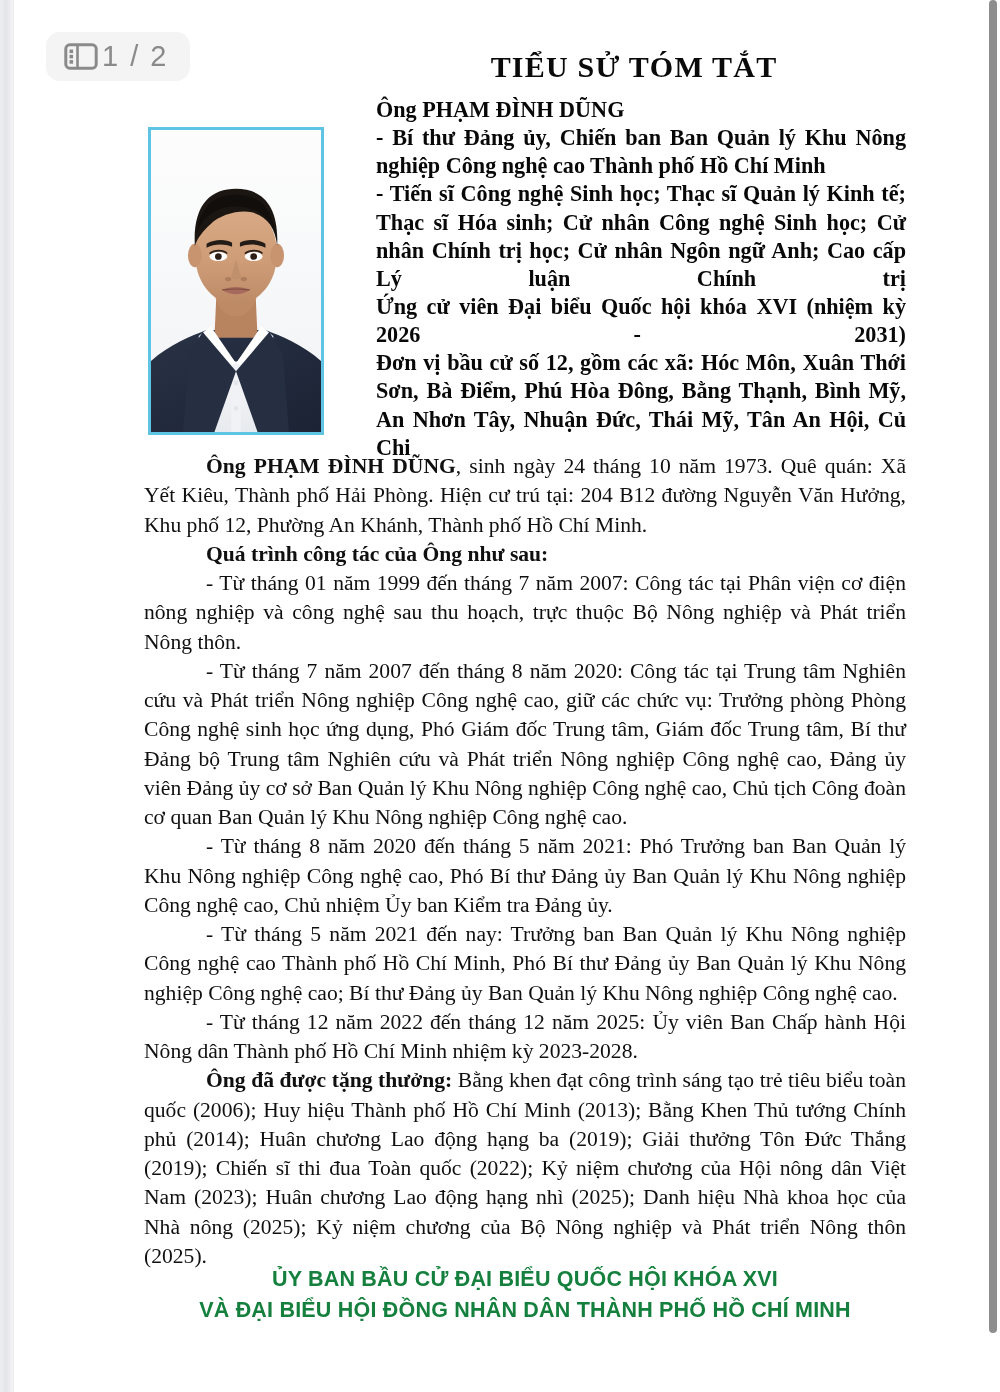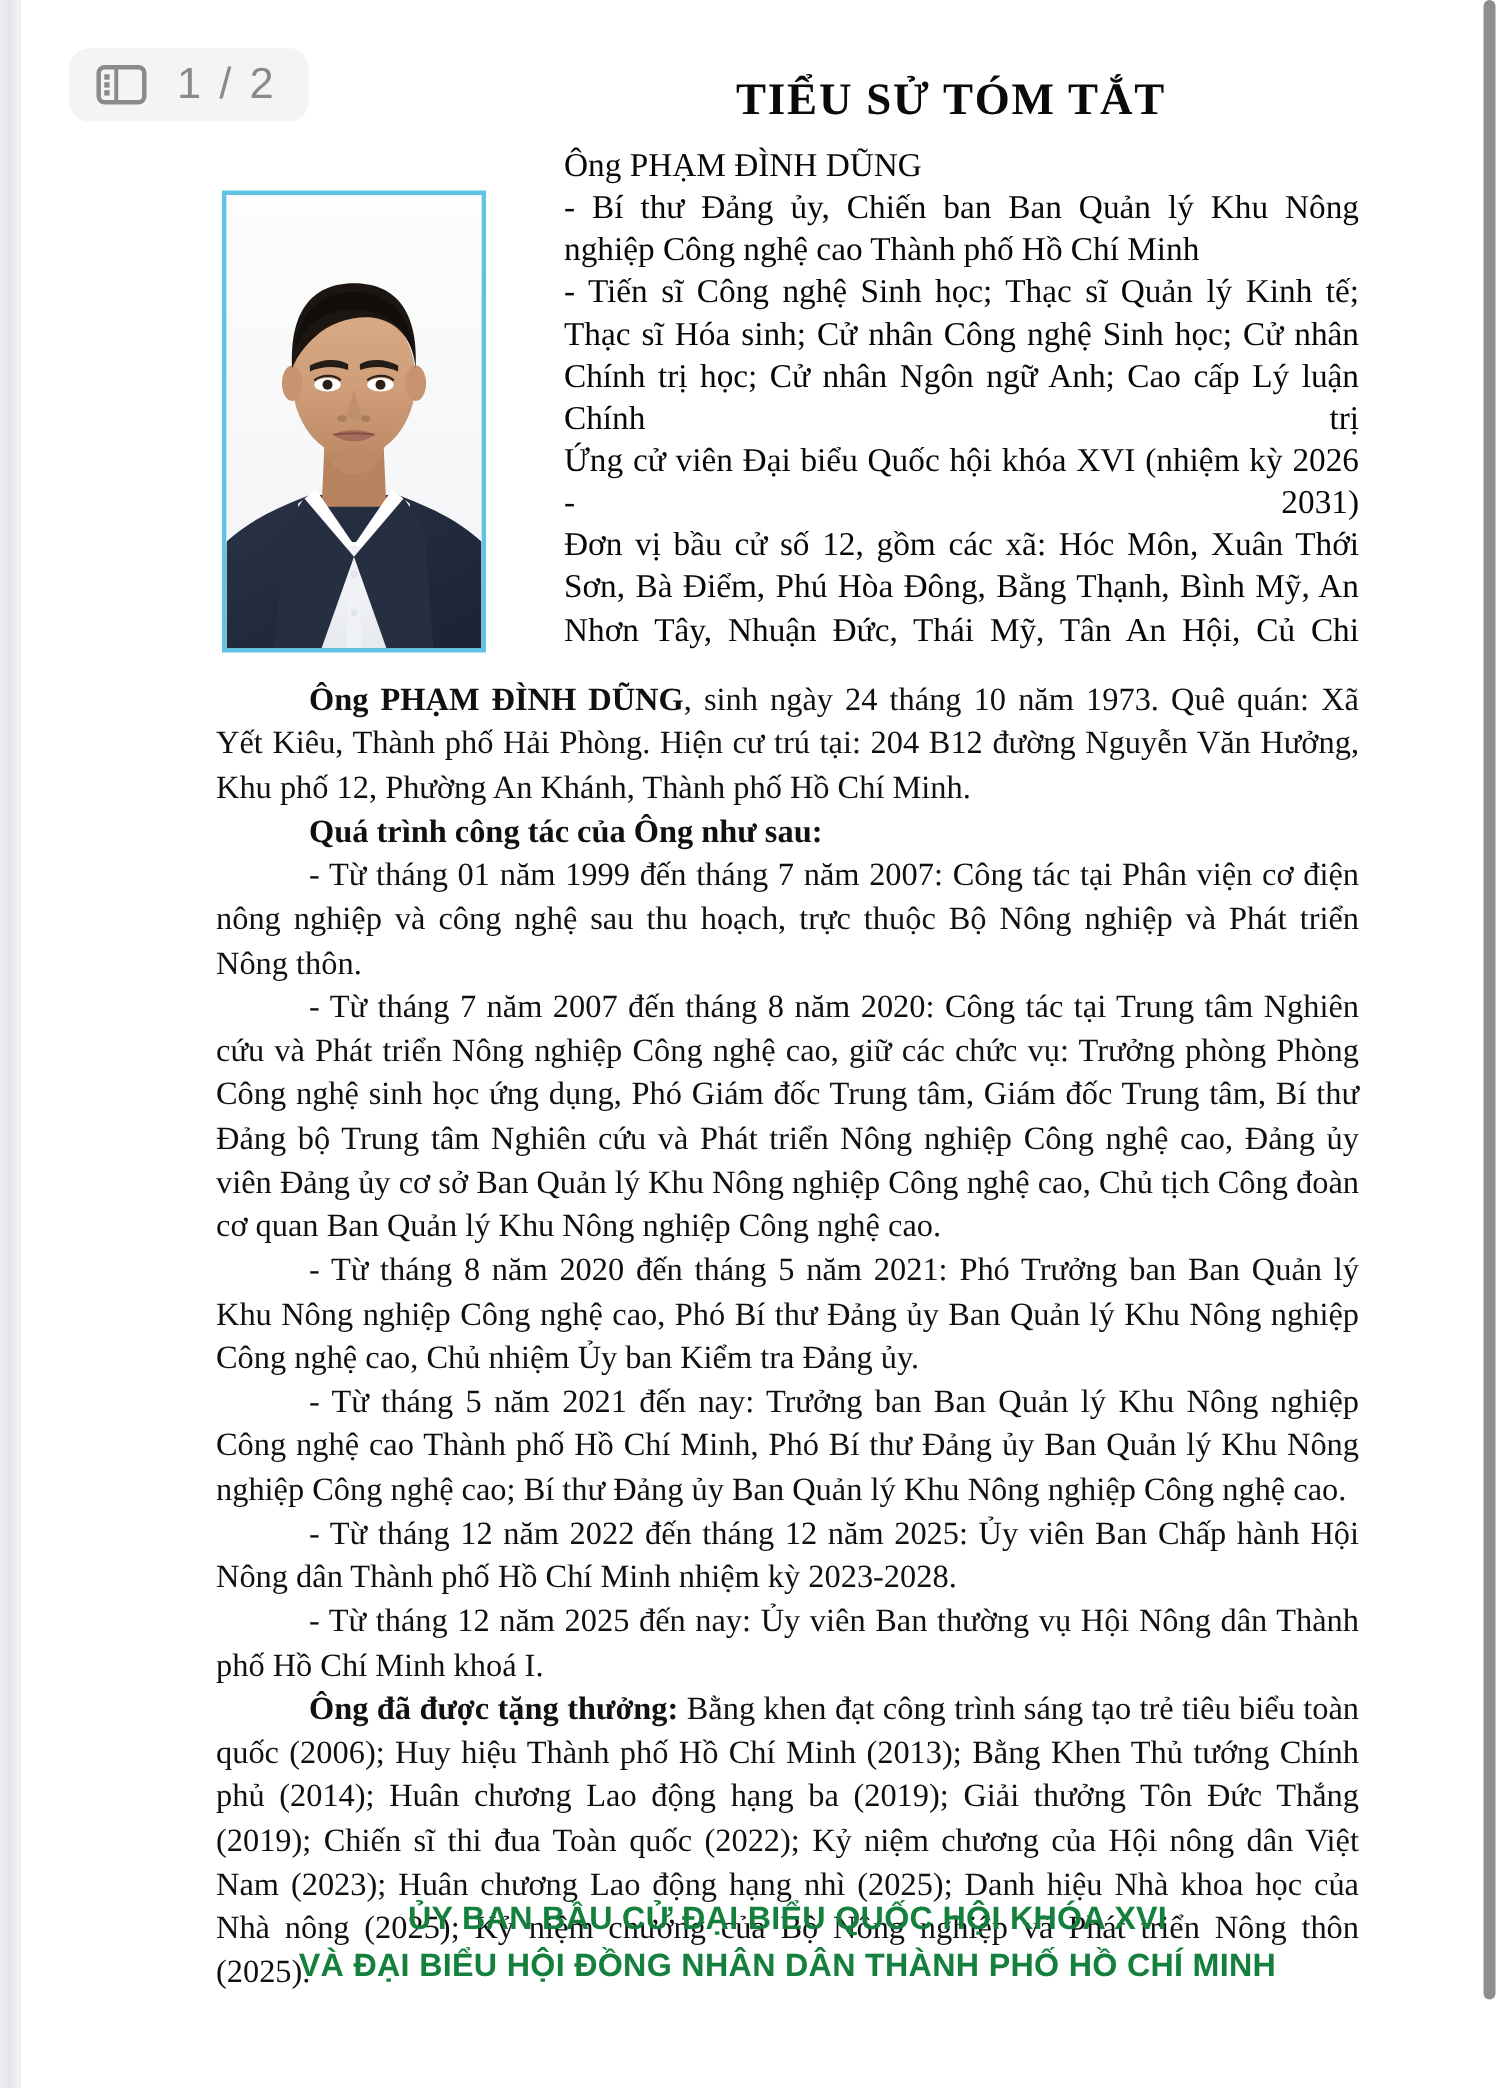--- a/index.html
+++ b/index.html
@@ -35,21 +35,21 @@
   }
   #scrollbar-thumb {
     position: absolute; right: 3px; top: 0; width: 8px; height: 1333px;
     background: #8e8e8e; border-radius: 4px;
   }
 
   
   #page-badge {
     position: absolute;
     left: 46px; top: 32px;
-    display: flex; align-items: center; gap: 20px;
+    display: flex; align-items: center; gap: 4px;
     background: #f4f4f4;
     border-radius: 14px;
     padding: 10px 22px 10px 18px;
     z-index: 12;
   }
   #page-badge .pg-icon { width: 34px; height: 27px; display: block; }
   #page-badge .pg-text {
     font-family: "Liberation Sans", sans-serif;
     font-size: 29px; color: #8a8a8a; letter-spacing: 2px;
     line-height: 1;
@@ -76,21 +76,21 @@
     overflow: hidden;
   }
   #portrait svg { display: block; width: 100%; height: 100%; }
 
   
   #header-block {
     position: absolute;
     left: 362px; top: 96px;
     width: 530px;
     font-size: 22.2px;
-    font-weight: normal;
+    font-weight: bold;
     line-height: 1.268;
     color: #080808;
     text-align: justify;
   }
   #header-block .nm { }
   #header-block .ln { display: block; }
   #header-block .just { text-align: justify; text-align-last: left; }
   #header-block .just-full { text-align: justify; text-align-last: justify; }
 
   
@@ -216,21 +216,20 @@
 
         <p class="just-last"><b>Ông </b><b>PHẠM ĐÌNH DŨNG</b><span>, sinh ngày 24 tháng 10 năm 1973. Quê quán: Xã Yết Kiêu, Thành phố Hải Phòng. Hiện cư trú tại: 204 B12 đường Nguyễn Văn Hưởng, Khu phố 12, Phường An Khánh, Thành phố Hồ Chí Minh.</span></p>
 
         <p class="just-last"><b>Quá trình công tác của Ông như sau:</b></p>
 
         <p class="just-last">- Từ tháng 01 năm 1999 đến tháng 7 năm 2007: Công tác tại Phân viện cơ điện nông nghiệp và công nghệ sau thu hoạch, trực thuộc Bộ Nông nghiệp và Phát triển Nông thôn.</p>
         <p class="just-last">- Từ tháng 7 năm 2007 đến tháng 8 năm 2020: Công tác tại Trung tâm Nghiên cứu và Phát triển Nông nghiệp Công nghệ cao, giữ các chức vụ: Trưởng phòng Phòng Công nghệ sinh học ứng dụng, Phó Giám đốc Trung tâm, Giám đốc Trung tâm, Bí thư Đảng bộ Trung tâm Nghiên cứu và Phát triển Nông nghiệp Công nghệ cao, Đảng ủy viên Đảng ủy cơ sở Ban Quản lý Khu Nông nghiệp Công nghệ cao, Chủ tịch Công đoàn cơ quan Ban Quản lý Khu Nông nghiệp Công nghệ cao.</p>
         <p class="just-last">- Từ tháng 8 năm 2020 đến tháng 5 năm 2021: Phó Trưởng ban Ban Quản lý Khu Nông nghiệp Công nghệ cao, Phó Bí thư Đảng ủy Ban Quản lý Khu Nông nghiệp Công nghệ cao, Chủ nhiệm Ủy ban Kiểm tra Đảng ủy.</p>
         <p class="just-last">- Từ tháng 5 năm 2021 đến nay: Trưởng ban Ban Quản lý Khu Nông nghiệp Công nghệ cao Thành phố Hồ Chí Minh, Phó Bí thư Đảng ủy Ban Quản lý Khu Nông nghiệp Công nghệ cao; Bí thư Đảng ủy Ban Quản lý Khu Nông nghiệp Công nghệ cao.</p>
         <p class="just-last">- Từ tháng 12 năm 2022 đến tháng 12 năm 2025: Ủy viên Ban Chấp hành Hội Nông dân Thành phố Hồ Chí Minh nhiệm kỳ 2023-2028.</p>
-        <p class="just-last">- Từ tháng 12 năm 2025 đến nay: Ủy viên Ban thường vụ Hội Nông dân Thành phố Hồ Chí Minh khoá I.</p>
 
         <p class="just-last"><b>Ông đã được tặng thưởng:</b><span> Bằng khen đạt công trình sáng tạo trẻ tiêu biểu toàn quốc (2006); Huy hiệu Thành phố Hồ Chí Minh (2013); Bằng Khen Thủ tướng Chính phủ (2014); Huân chương Lao động hạng ba (2019); Giải thưởng Tôn Đức Thắng (2019); Chiến sĩ thi đua Toàn quốc (2022); Kỷ niệm chương của Hội nông dân Việt Nam (2023); Huân chương Lao động hạng nhì (2025); Danh hiệu Nhà khoa học của Nhà nông (2025); Kỷ niệm chương của Bộ Nông nghiệp và Phát triển Nông thôn (2025).</span></p>
       </div>
 
       <div id="footer-block">
         <span class="fl">ỦY BAN BẦU CỬ ĐẠI BIỂU QUỐC HỘI KHÓA XVI</span>
         <span class="fl">VÀ ĐẠI BIỂU HỘI ĐỒNG NHÂN DÂN THÀNH PHỐ HỒ CHÍ MINH</span>
       </div>
 
     </div>

